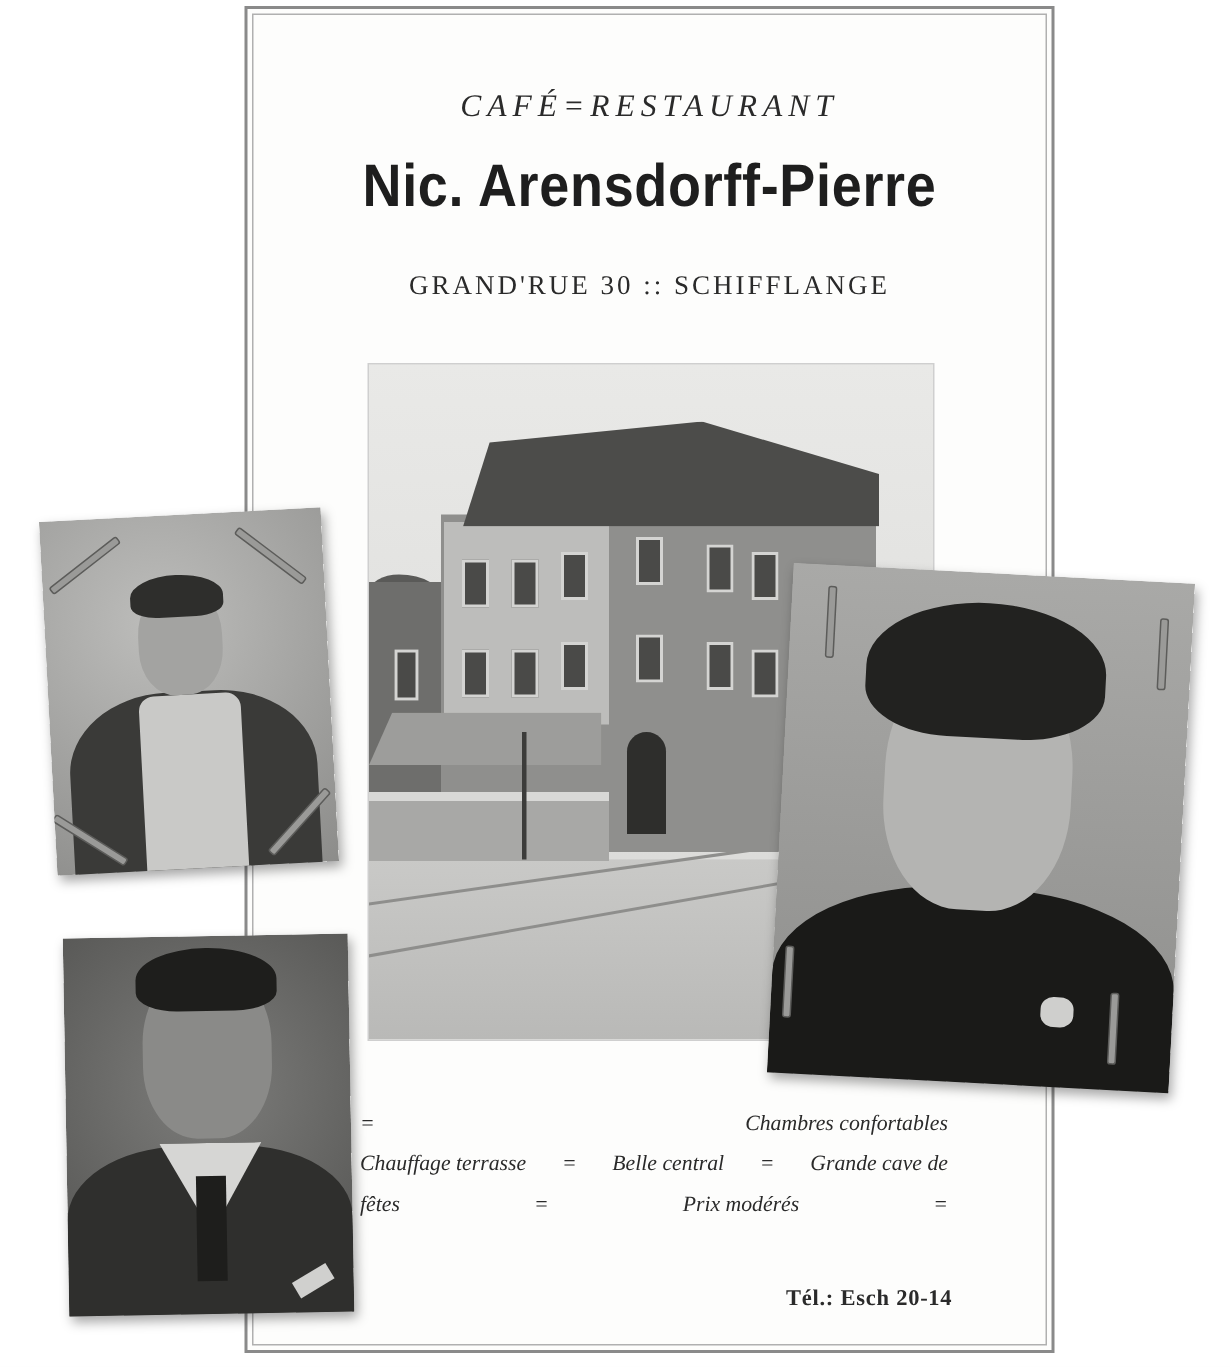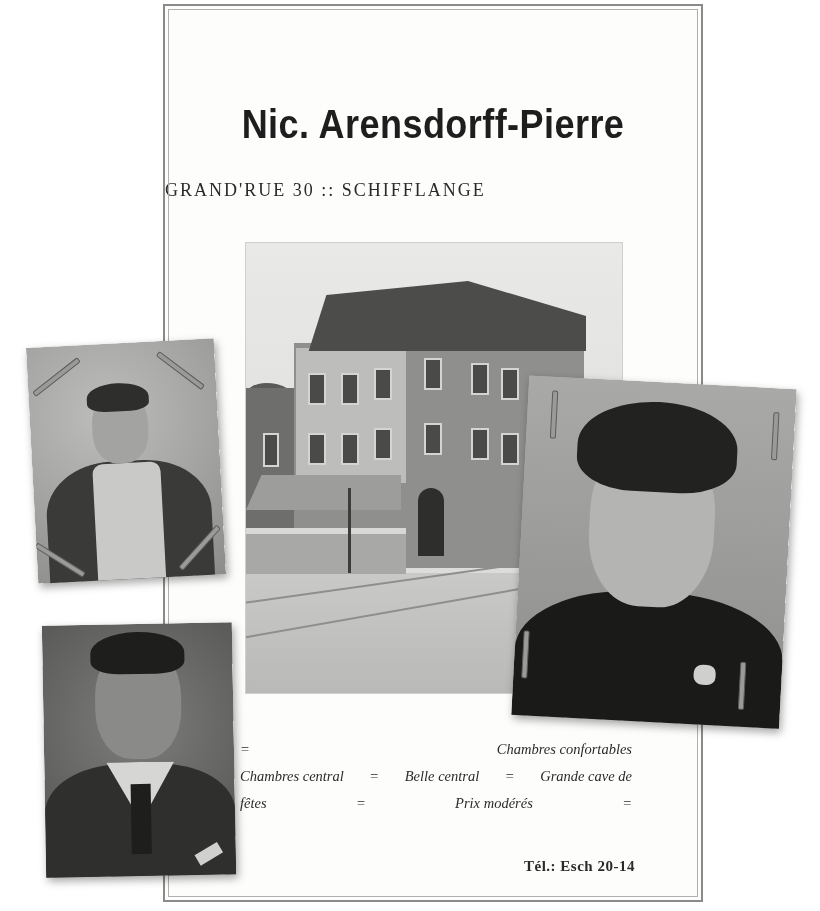--- a/index.html
+++ b/index.html
@@ -20,21 +20,21 @@
       position: absolute; left: 0; right: 0; top: 52px; text-align: center;
       font-family: "Liberation Serif", serif; font-style: italic;
       font-size: 21px; letter-spacing: 4px; color: #2a2a2a;
     }
     .title {
       position: absolute; left: 0; right: 0; top: 96px; text-align: center;
       font-family: "Liberation Sans", sans-serif; font-weight: bold;
       font-size: 40px; color: #1e1e1e; transform: scaleX(0.9); letter-spacing: 0.5px;
     }
     .address {
-      position: absolute; left: 0; right: 0; top: 174px; text-align: left;
+      position: absolute; left: 0; right: 0; top: 174px; text-align: center;
       font-family: "Liberation Serif", serif; font-size: 18px; letter-spacing: 2px; color: #2a2a2a;
     }
     .features {
       position: absolute; left: 240px; top: 736px; width: 392px;
       font-family: "Liberation Serif", serif; font-style: italic;
       font-size: 14.5px; color: #2a2a2a; line-height: 27px;
       text-align: justify;
     }
     .features .line { display: flex; justify-content: space-between; white-space: nowrap; }
     .phone {
@@ -82,20 +82,21 @@
     .photo-man-old .bg { background: radial-gradient(circle at 40% 30%, #bdbdbb, #8c8c8a); }
     .photo-man-young { left: 44px; top: 624px; width: 190px; height: 252px; transform: rotate(-1deg); }
     .photo-man-young .bg { background: radial-gradient(circle at 50% 40%, #7d7d7b, #4f4f4d); }
     .photo-woman { left: 520px; top: 382px; width: 268px; height: 340px; transform: rotate(3deg); }
     .photo-woman .bg { background: linear-gradient(#a9a9a7, #8e8e8c); }
   </style>
 </head>
 <body>
 
 <div class="frame">
+  <div class="kicker">CAFÉ=RESTAURANT</div>
   <div class="title">Nic. Arensdorff-Pierre</div>
   <div class="address">GRAND'RUE 30 :: SCHIFFLANGE</div>
 </div>
 
 <div class="building">
   <div class="sky"></div>
   <div class="street"></div>
   <div class="rail" style="top:360px; transform: rotate(-8deg);"></div>
   <div class="rail" style="top:395px; transform: rotate(-10deg);"></div>
   <div class="hill"></div>
@@ -121,21 +122,21 @@
   <div class="door"></div>
   <div class="lamp"></div>
 </div>
 
 <div class="features">
   <div class="line">
     <span>=</span>
     <span>Chambres confortables</span>
   </div>
   <div class="line">
-    <span>Chambres central</span>
+    <span>Chauffage terrasse</span>
     <span>=</span>
     <span>Belle central</span>
     <span>=</span>
     <span>Grande cave de</span>
   </div>
   <div class="line">
     <span>fêtes</span>
     <span>=</span>
     <span>Prix modérés</span>
     <span>=</span>

